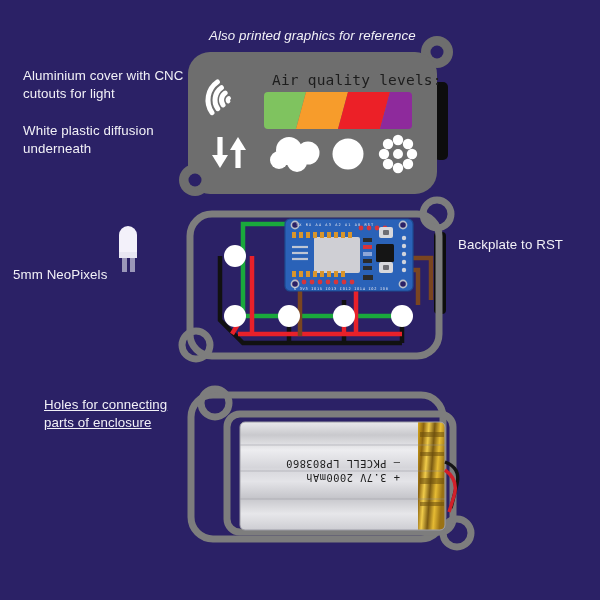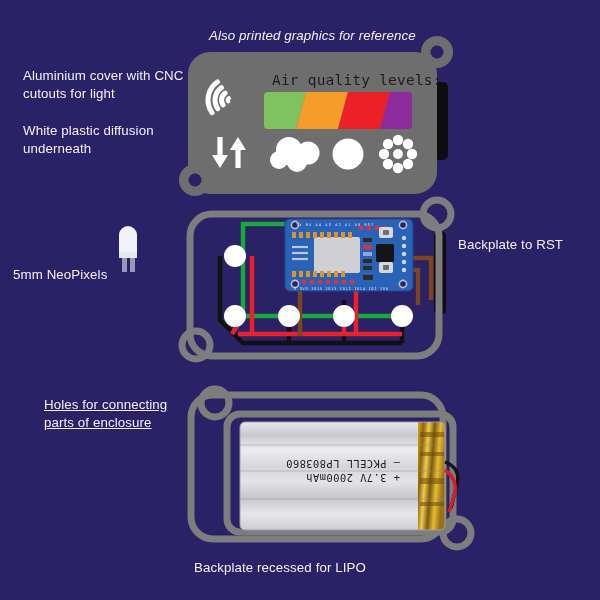--- a/index.html
+++ b/index.html
@@ -304,21 +304,20 @@
   <div class="anno" style="left:23px;top:122px;">White plastic diffusion
 underneath</div>
 
   <div class="anno" style="left:13px;top:234px;margin-top:32px;">5mm NeoPixels</div>
 
   <div class="anno" style="left:458px;top:236px;">Backplate to RST</div>
 
   <div class="anno" style="left:44px;top:396px;text-decoration:underline;">Holes for connecting
 parts of enclosure</div>
 
-  <div class="anno" style="left:194px;top:559px;">Backplate recessed for LIPO</div>
 
   <span class="hidden-text">Air quality levels:</span>
   <span class="hidden-text">+  3.7V 2000mAh</span>
   <span class="hidden-text">–  PKCELL LP803860</span>
   <span class="hidden-text">TX RX  A4 A3 A2 A1 A0 RST</span>
   <span class="hidden-text">G 3V3 IO15 IO13 IO12 IO14 IO2 IO0 IO5</span>
 
 </div>
 
 </body></html>

